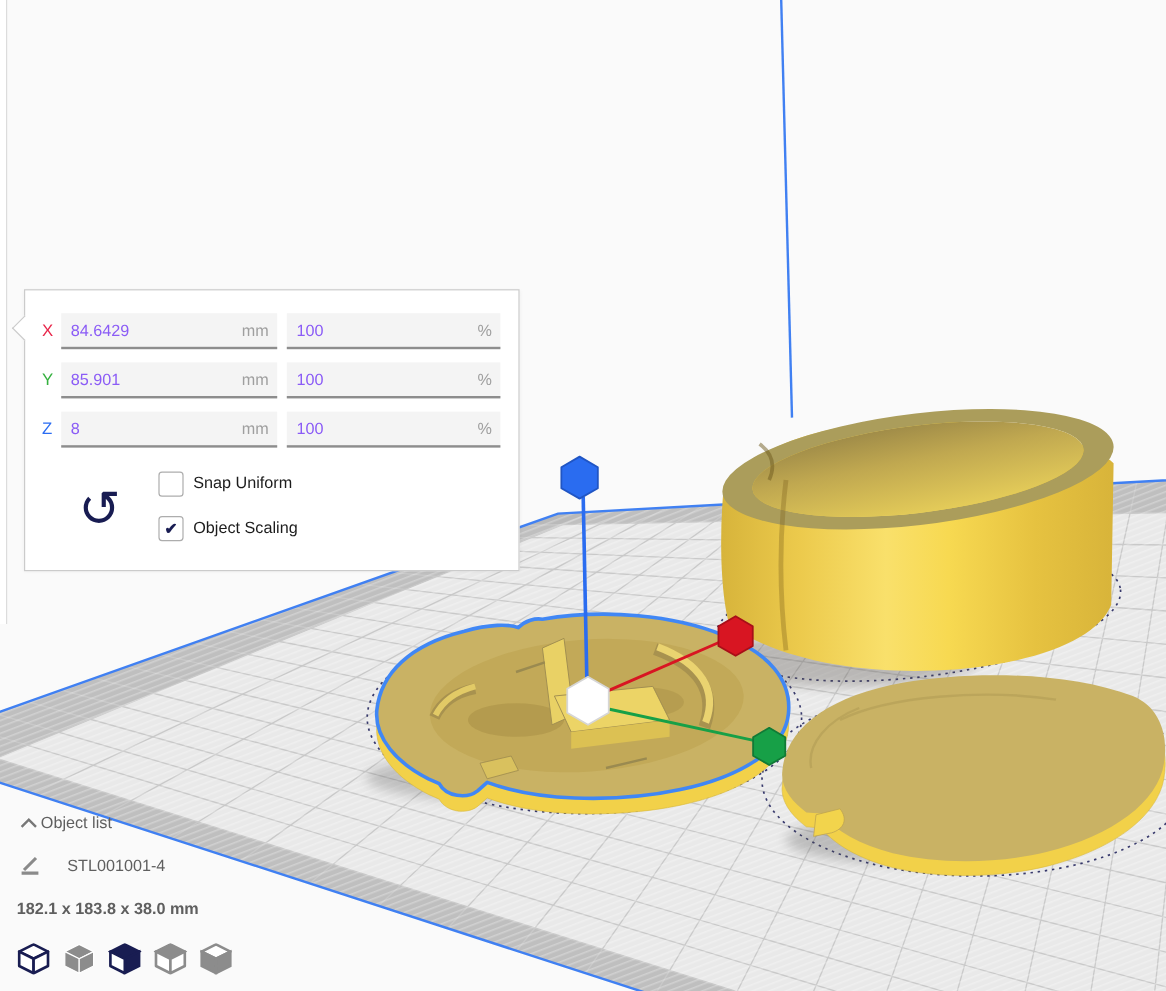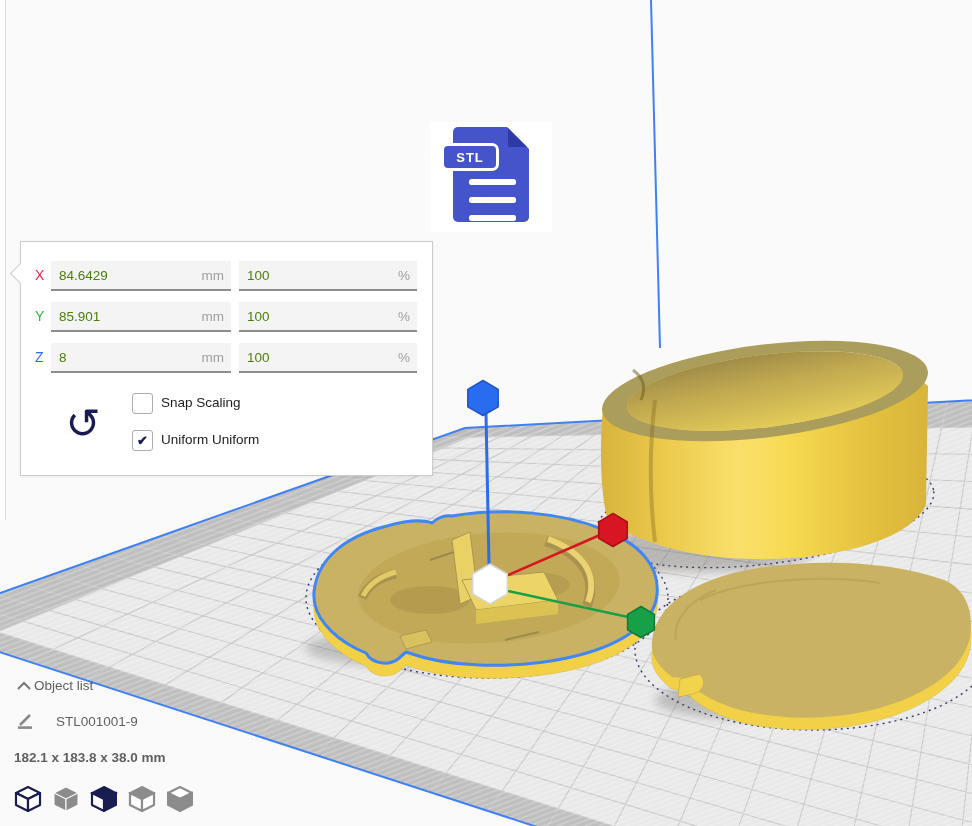--- a/index.html
+++ b/index.html
@@ -19,21 +19,21 @@
                  border-left:1px solid #cbcbcb;border-bottom:1px solid #cbcbcb;transform:rotate(45deg);}
   .srow{position:absolute;left:0;width:100%;height:30px;}
   .axis{position:absolute;left:14px;top:6px;width:18px;font-size:14px;}
   .axis-x{color:#e8274b}.axis-y{color:#35b13f}.axis-z{color:#2b6df2}
   .sfield{position:absolute;top:0;height:30px;background:#f4f4f4;border-bottom:2px solid #8d8d8d;
           box-sizing:border-box;display:flex;align-items:center;justify-content:space-between;
           padding:0 7px 0 8px;}
   .sfield.mm{left:30px;width:180px;}
   .sfield.pct{left:218px;width:178px;}
   .sfield input{background:transparent;border:0;outline:0;font:13.5px "Liberation Sans",sans-serif;
-                color:#4d7c0f;width:110px;padding:0;}
+                color:#8b5cf6;width:110px;padding:0;}
   .unit{font-size:13.5px;color:#9f9f9f;}
   .reset-btn{position:absolute;left:40px;top:159px;width:44px;height:46px;line-height:46px;
              text-align:center;font-size:42px;color:#181c52;cursor:pointer;user-select:none;}
   .cbrow-box{position:absolute;left:111px;width:21px;height:21px;background:#fff;
              border:1px solid #adadad;border-radius:3px;box-sizing:border-box;
              display:flex;align-items:center;justify-content:center;}
   .cbrow-box .tick{font-size:13px;font-weight:bold;color:#181c52;line-height:1;}
   .cblabel{position:absolute;left:140px;font-size:13.5px;color:#1c1c1c;}
 
   
@@ -170,30 +170,20 @@
       <line x1="506" y1="576" x2="600" y2="535" stroke="#d81522" stroke-width="2.5"></line>
       <line x1="508" y1="591" x2="628" y2="617" stroke="#17a047" stroke-width="2.5"></line>
       <polygon points="483.0,380.5 498.2,389.3 498.2,406.8 483.0,415.5 467.8,406.8 467.8,389.3" fill="#2a6cf0" stroke="#2055c4" stroke-width="1.5" stroke-linejoin="round"></polygon>
       <polygon points="613.0,513.5 627.3,521.8 627.3,538.3 613.0,546.5 598.7,538.3 598.7,521.8" fill="#d81522" stroke="#a80f18" stroke-width="1.5" stroke-linejoin="round"></polygon>
       <polygon points="641.0,606.5 654.4,614.3 654.4,629.8 641.0,637.5 627.6,629.8 627.6,614.3" fill="#17a047" stroke="#117a36" stroke-width="1.5" stroke-linejoin="round"></polygon>
       <polygon points="490.0,564.0 507.3,574.0 507.3,594.0 490.0,604.0 472.7,594.0 472.7,574.0" fill="#ffffff" stroke="#d6d6d6" stroke-width="1.5" stroke-linejoin="round"></polygon>
     </svg>
 
   <div class="left-strip"></div>
 
-  <div class="stl-thumb">
-    <div class="stl-doc">
-      <div class="stl-fold-cut"></div>
-      <div class="stl-fold-flap"></div>
-      <div class="stl-badge">STL</div>
-      <div class="stl-bar" style="top:52px"></div>
-      <div class="stl-bar" style="top:70px"></div>
-      <div class="stl-bar" style="top:88px"></div>
-    </div>
-  </div>
 
   <div class="scale-panel">
     <div class="panel-pointer"></div>
 
     <div class="srow" style="top:19px">
       <span class="axis axis-x">X</span>
       <div class="sfield mm">
         <input value="84.6429" style="">
         <span class="unit">mm</span>
       </div>
@@ -225,41 +215,41 @@
         <input value="100" style="">
         <span class="unit">%</span>
       </div>
     </div>
 
     <div class="reset-btn">↺</div>
 
     <div class="cbrow-box" style="top:151px">
       <span class="tick"></span>
     </div>
-    <span class="cblabel" style="top:153px">Snap Scaling</span>
+    <span class="cblabel" style="top:153px">Snap Uniform</span>
 
     <div class="cbrow-box" style="top:188px">
       <span class="tick">✔</span>
     </div>
-    <span class="cblabel" style="top:190px">Uniform Uniform</span>
+    <span class="cblabel" style="top:190px">Object Scaling</span>
   </div>
 
   <div class="objlist-header">
     <svg width="20" height="14">
       <polyline points="4,10 10,4 16,10" fill="none" stroke="#777" stroke-width="2"></polyline>
     </svg>
     <span class="objlist-title">Object list</span>
   </div>
 
   <div class="objlist-item">
     <svg width="20" height="18">
       <path d="M4,13 L14,3" stroke="#8a8a8a" stroke-width="2.6" fill="none"></path>
       <path d="M2,15.6 L16,15.6" stroke="#8a8a8a" stroke-width="2.6" fill="none"></path>
     </svg>
-    <span class="objlist-name">STL001001-9</span>
+    <span class="objlist-name">STL001001-4</span>
   </div>
 
   <div class="objlist-dims">182.1 x 183.8 x 38.0 mm</div>
 
   <div class="view-cubes">
     <svg width="28" height="26">
       <polygon points="14,1 26,7 14,13 2,7" fill="#fff" stroke="#191d52" stroke-width="2.2" stroke-linejoin="round"></polygon>
       <polygon points="2,7 14,13 14,25 2,19" fill="#fff" stroke="#191d52" stroke-width="2.2" stroke-linejoin="round"></polygon>
       <polygon points="26,7 14,13 14,25 26,19" fill="#fff" stroke="#191d52" stroke-width="2.2" stroke-linejoin="round"></polygon>
     </svg>

